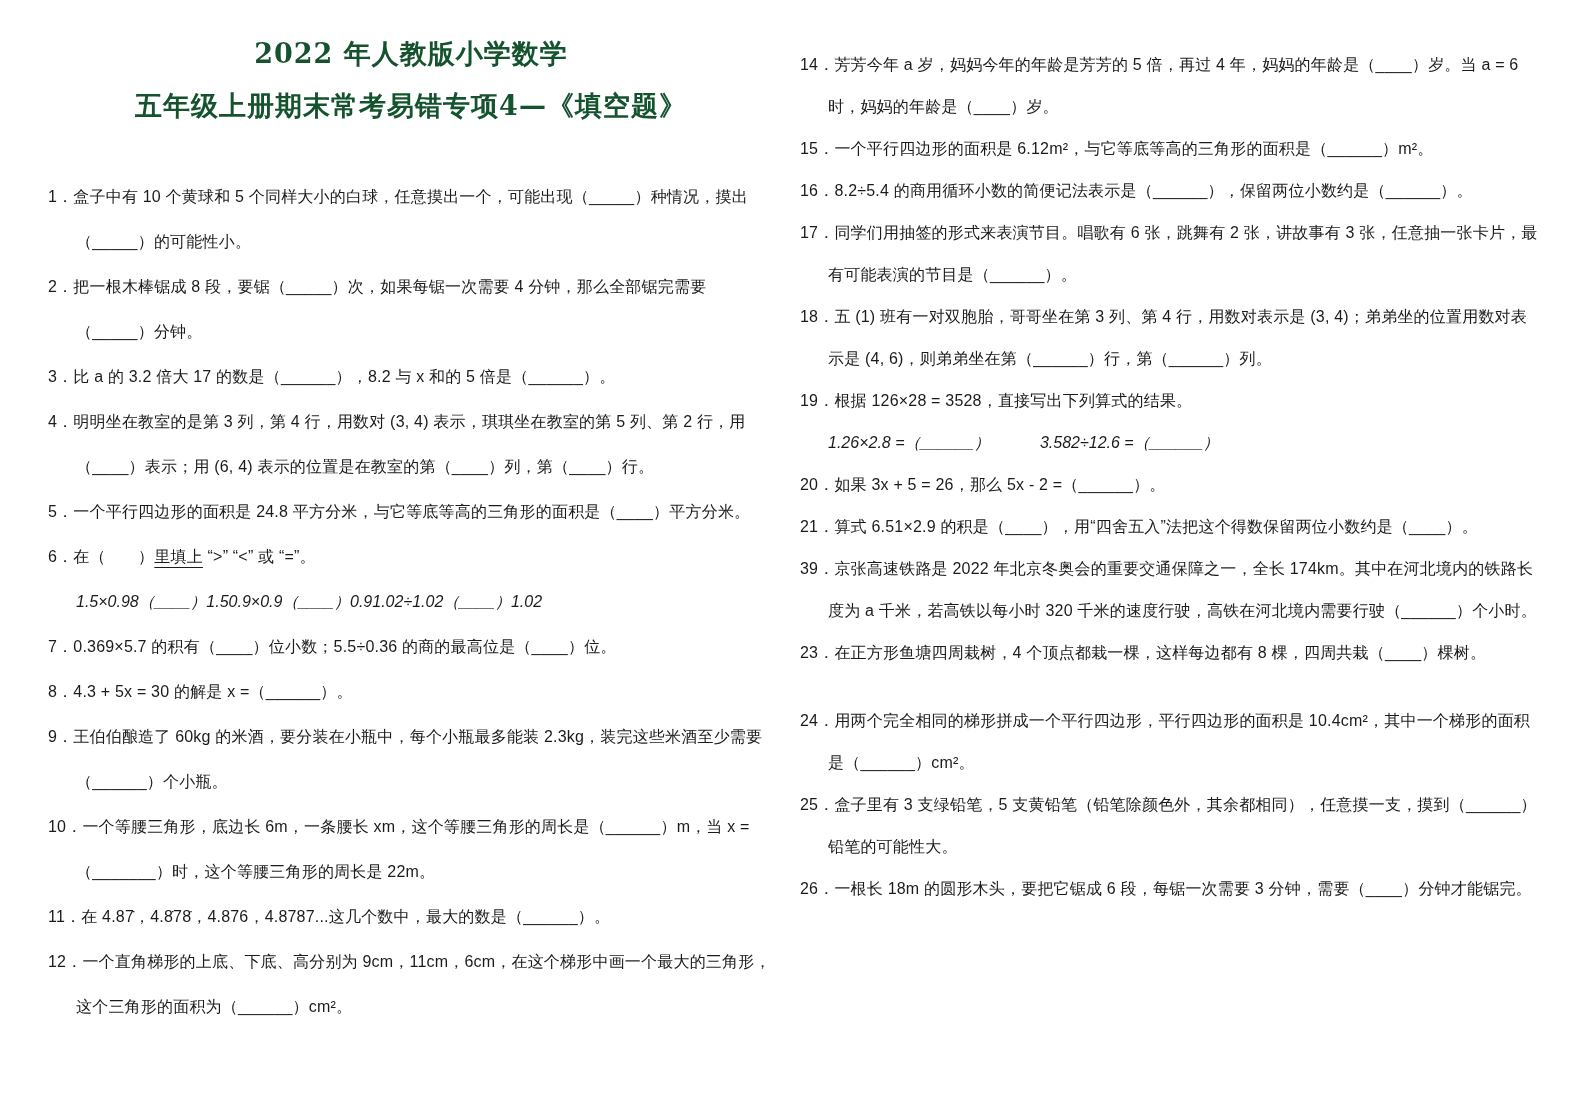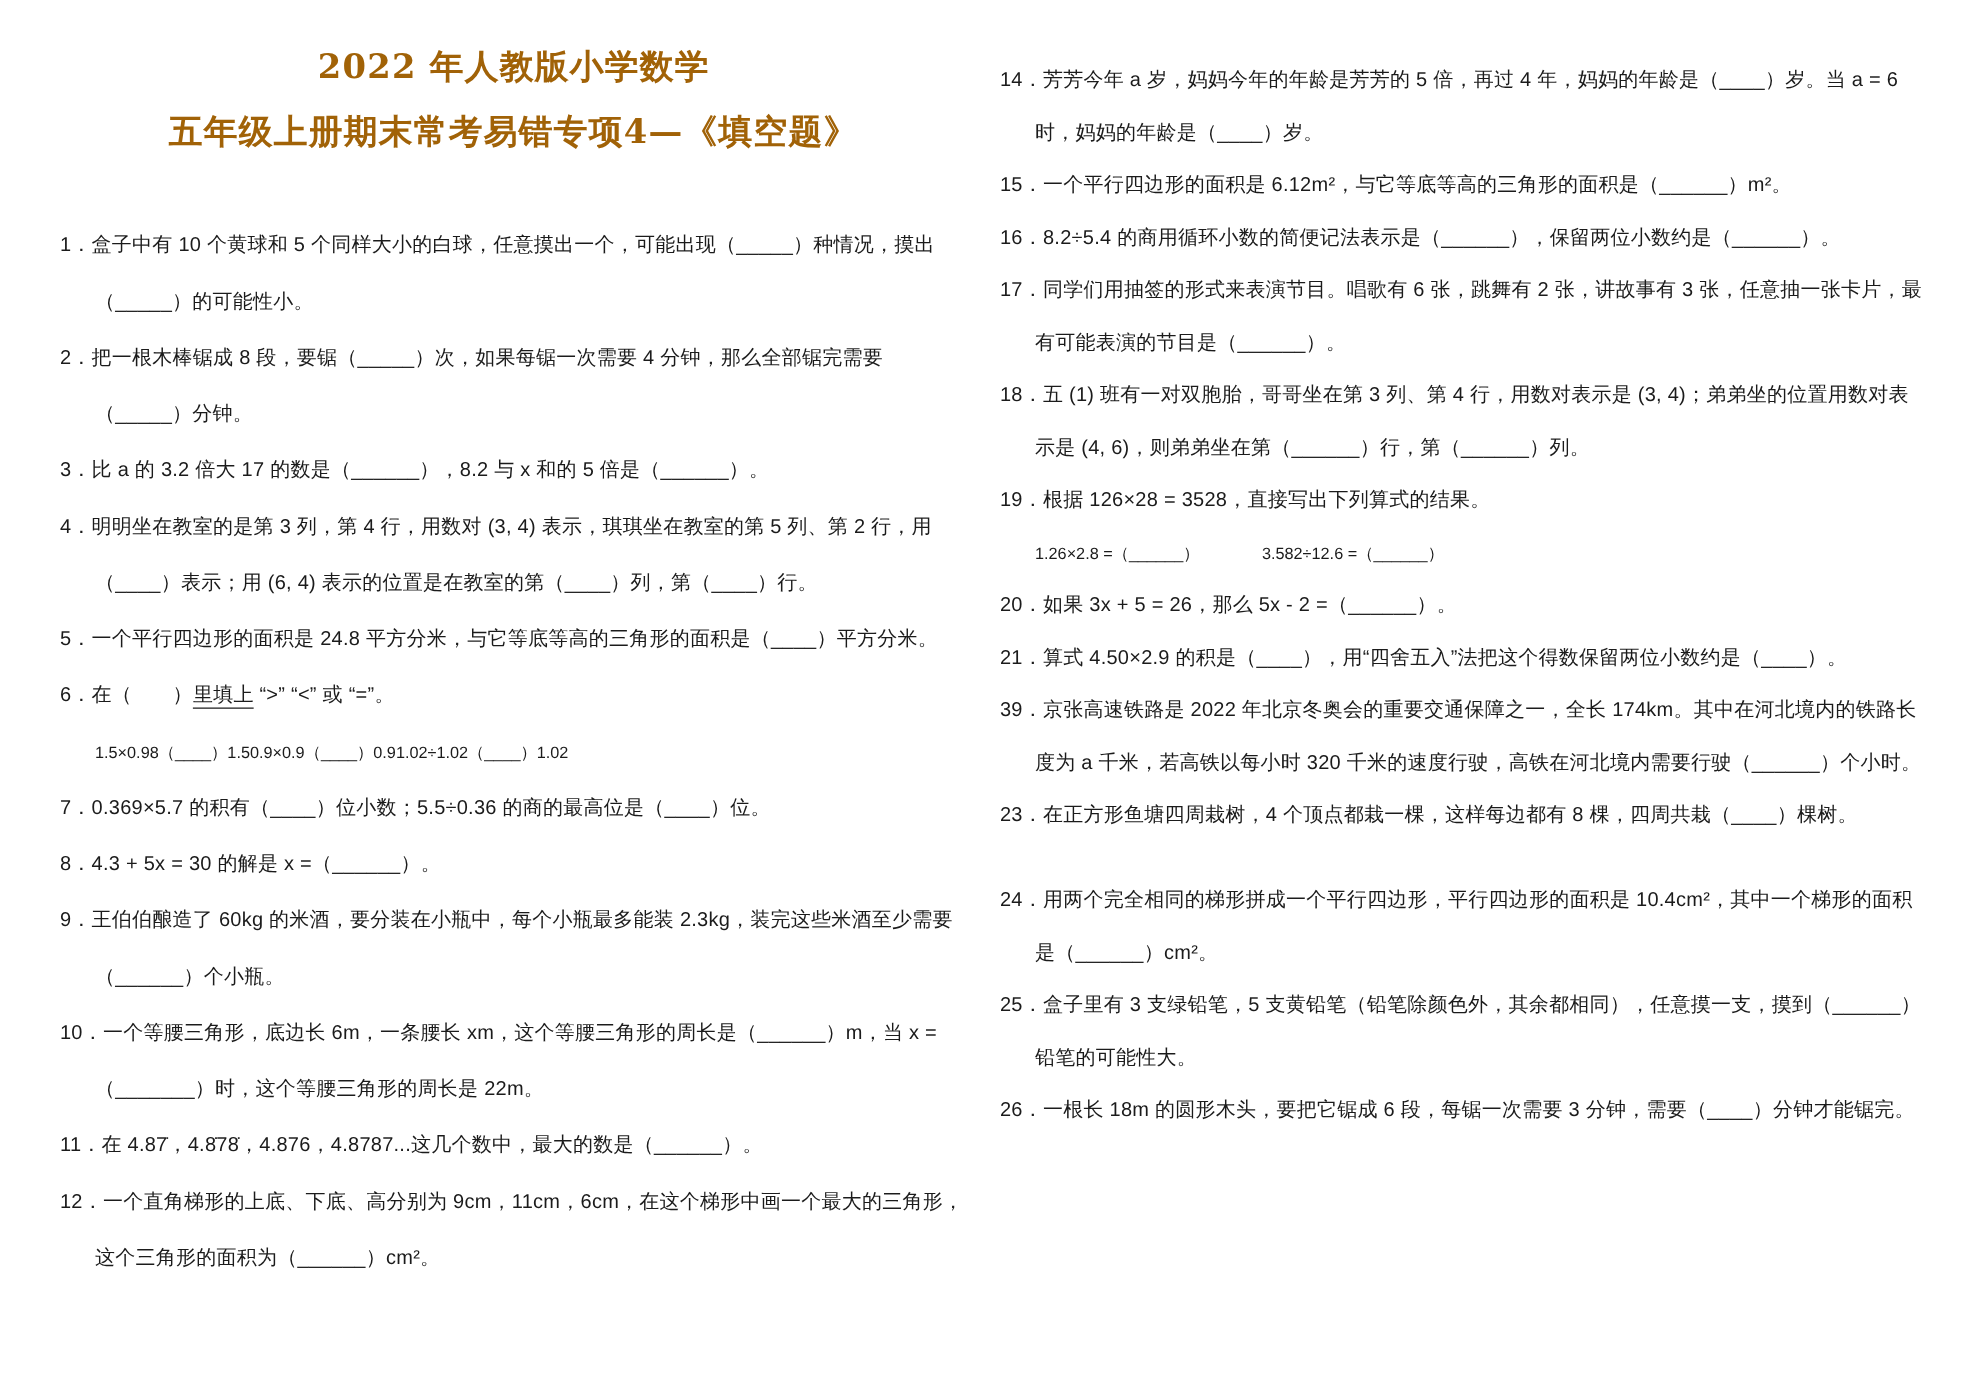--- a/index.html
+++ b/index.html
@@ -33,39 +33,40 @@
     left: 800px;
     width: 740px;
     padding-top: 44px;
   }
   .doc-title {
     text-align: center;
     font-family: "DejaVu Serif", "Liberation Serif", serif;
     font-size: 27px;
     line-height: 52px;
     font-weight: 600;
-    color: #a16207;
+    color: #14532d;
     letter-spacing: 1px;
   }
   .qblock {
     margin-top: 42px;
   }
   .q {
     margin: 0;
     font-size: 16px;
     padding-left: 28px;
     text-indent: -28px;
     letter-spacing: 0.2px;
   }
   .col-left .q  { line-height: 45px; }
   .col-right .q { line-height: 42px; }
   .subrow {
     display: flex;
-    font-size: 13px;
+    font-size: 16px;
     padding-left: 28px;
+    font-style: italic;
   }
   .col-left  .subrow { line-height: 45px; }
   .col-right .subrow { line-height: 42px; gap: 50px; }
   .gap-top { margin-top: 26px; }
   .ul {
     text-decoration: underline;
     text-underline-offset: 5px;
   }
 </style>
 </head>
@@ -104,21 +105,21 @@
     <p class="q">15．一个平行四边形的面积是 6.12m²，与它等底等高的三角形的面积是（______）m²。</p>
     <p class="q">16．8.2÷5.4 的商用循环小数的简便记法表示是（______），保留两位小数约是（______）。</p>
     <p class="q">17．同学们用抽签的形式来表演节目。唱歌有 6 张，跳舞有 2 张，讲故事有 3 张，任意抽一张卡片，最有可能表演的节目是（______）。</p>
     <p class="q">18．五 (1) 班有一对双胞胎，哥哥坐在第 3 列、第 4 行，用数对表示是 (3, 4)；弟弟坐的位置用数对表示是 (4, 6)，则弟弟坐在第（______）行，第（______）列。</p>
     <p class="q">19．根据 126×28 = 3528，直接写出下列算式的结果。</p>
     <div class="subrow">
       <span>1.26×2.8 =（______）</span>
       <span>3.582÷12.6 =（______）</span>
     </div>
     <p class="q">20．如果 3x + 5 = 26，那么 5x - 2 =（______）。</p>
-    <p class="q">21．算式 4.50×2.9 的积是（____），用“四舍五入”法把这个得数保留两位小数约是（____）。</p>
+    <p class="q">21．算式 6.51×2.9 的积是（____），用“四舍五入”法把这个得数保留两位小数约是（____）。</p>
     <p class="q">39．京张高速铁路是 2022 年北京冬奥会的重要交通保障之一，全长 174km。其中在河北境内的铁路长度为 a 千米，若高铁以每小时 320 千米的速度行驶，高铁在河北境内需要行驶（______）个小时。</p>
     <p class="q">23．在正方形鱼塘四周栽树，4 个顶点都栽一棵，这样每边都有 8 棵，四周共栽（____）棵树。</p>
     <p class="q gap-top">24．用两个完全相同的梯形拼成一个平行四边形，平行四边形的面积是 10.4cm²，其中一个梯形的面积是（______）cm²。</p>
     <p class="q">25．盒子里有 3 支绿铅笔，5 支黄铅笔（铅笔除颜色外，其余都相同），任意摸一支，摸到（______）铅笔的可能性大。</p>
     <p class="q">26．一根长 18m 的圆形木头，要把它锯成 6 段，每锯一次需要 3 分钟，需要（____）分钟才能锯完。</p>
 
   </div>
 
 </div>
 

